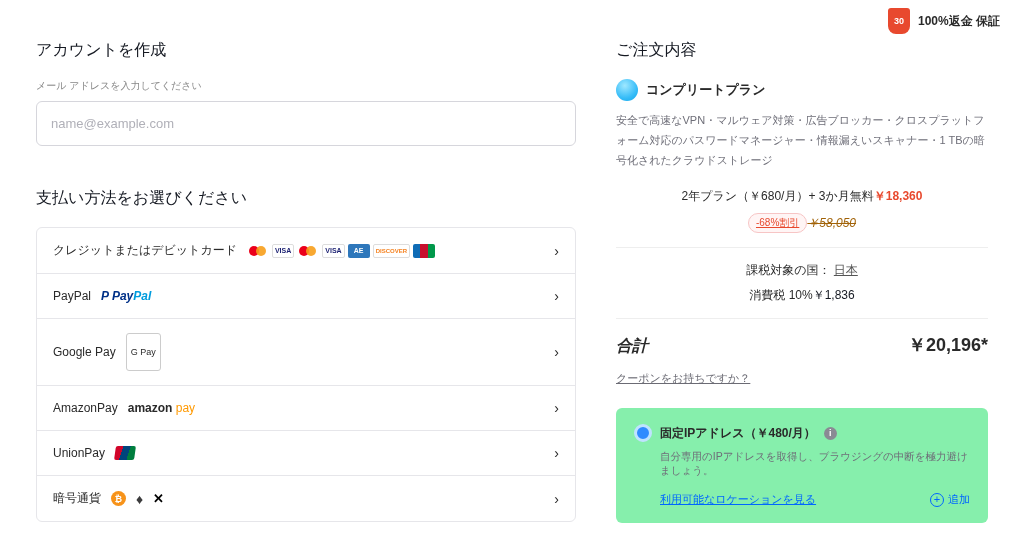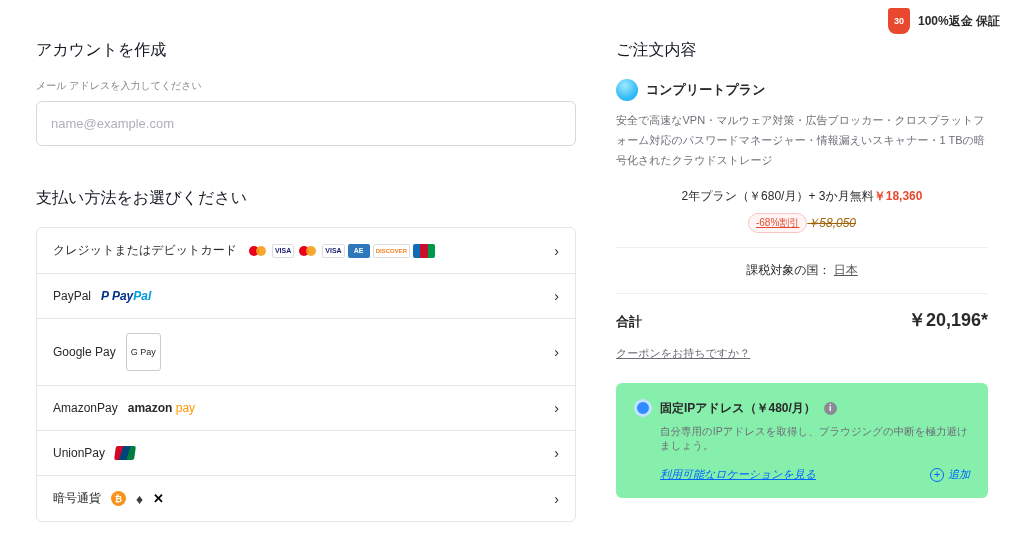--- a/index.html
+++ b/index.html
@@ -118,38 +118,38 @@
   .row .val { color:#151922; }
   .price-now { color:#e8492e; font-weight:600; }
   .price-old { color:#a16207; text-decoration: line-through; font-style: italic; }
   .discount-pill {
     display:inline-block; border:1px solid #f7c5c5; color:#e8492e;
     background:#fff5f5; font-size:10px; padding:2px 7px; border-radius:10px;text-decoration:underline;
   }
   .thin-sep { border:none; border-top:1px solid #eee; margin:10px 0; }
   .country-link { text-decoration:underline; color:#555; }
   .total-row { display:flex; justify-content:space-between; align-items:baseline; margin-top:14px; }
-  .total-label { font-size:13px; font-weight:600; }
+  .total-label { font-size:16px; font-weight:600;font-style:italic; }
   .total-amount { font-size:18px; font-weight:700; }
   .coupon-link { font-size:11px; text-decoration:underline; color:#6b6b74; margin-top:14px; display:inline-block; }
   .addon-box {
     background:#86efac; border-radius:6px; padding:16px 18px; margin-top:22px;
     position:relative;
   }
   .addon-head { display:flex; align-items:center; gap:8px; font-size:12px; font-weight:600; }
   .addon-pin {
     width:18px;height:18px;border-radius:50%;
     border:3px solid #bfe3ff; background:#2f8bff;
   }
   .addon-info {
     display:inline-flex;width:13px;height:13px;border-radius:50%;
     background:#8a8a94;color:#fff;font-size:9px;align-items:center;justify-content:center;font-weight:700;
   }
   .addon-desc { font-size:10.5px; color:#6e6e78; margin:8px 0 14px 26px; }
-  .addon-foot { display:flex; justify-content:space-between; align-items:center; margin-left:26px;font-style:italic; }
+  .addon-foot { display:flex; justify-content:space-between; align-items:center; margin-left:26px; }
   .addon-link { font-size:11px; color:#0066ff; text-decoration:underline; }
   .addon-add { color:#0066ff; font-size:11px; display:flex; align-items:center; gap:4px; }
   .addon-plus {
     width:14px;height:14px;border-radius:50%;border:1.5px solid #0066ff;
     display:inline-flex;align-items:center;justify-content:center;font-size:11px;line-height:1;
   }
   input::placeholder { color:#b0b0b8; }
 </style>
 </head>
 <body>
@@ -256,20 +256,24 @@
 
     <hr class="thin-sep">
 
     <div class="row">
       <span>
         <span>課税対象の国：</span>
         <a href="#" class="country-link">日本</a>
       </span>
       <span></span>
     </div>
+    <div class="row">
+      <span>消費税 10%</span>
+      <span class="val">￥1,836</span>
+    </div>
 
     <hr class="thin-sep">
 
     <div class="total-row">
       <span class="total-label">合計</span>
       <span class="total-amount">￥20,196*</span>
     </div>
 
     <a href="#" class="coupon-link">クーポンをお持ちですか？</a>
 

